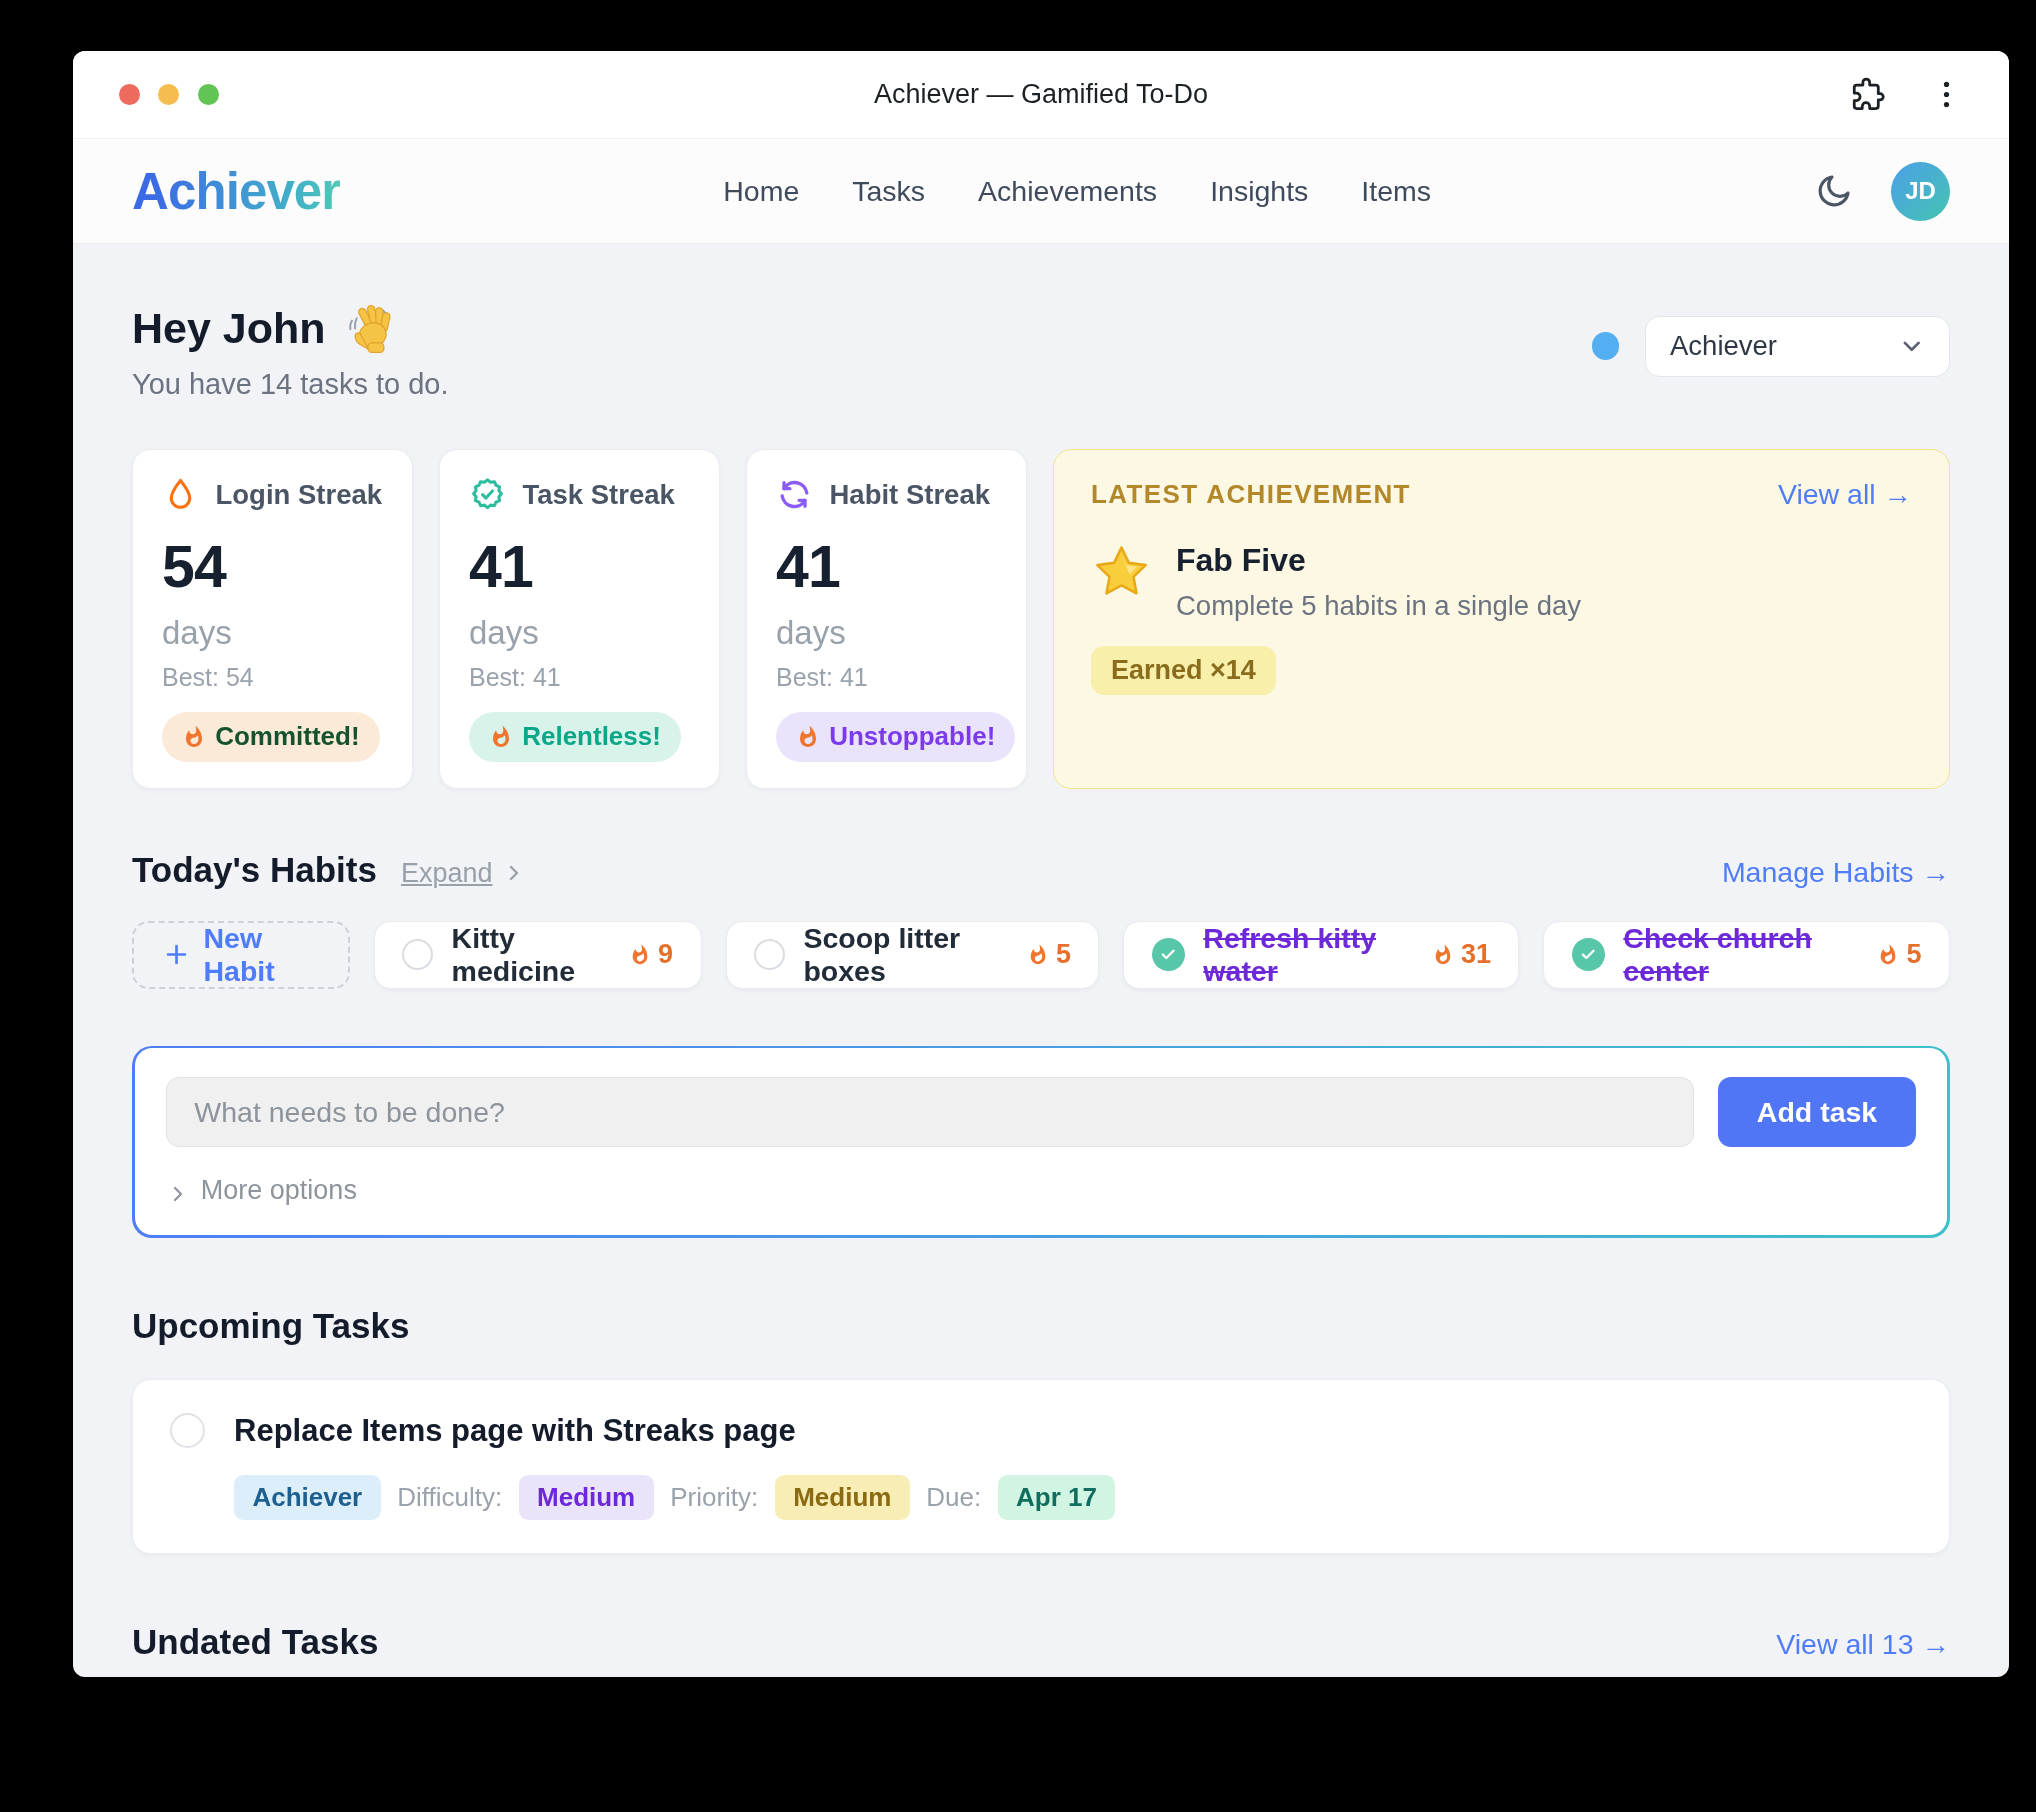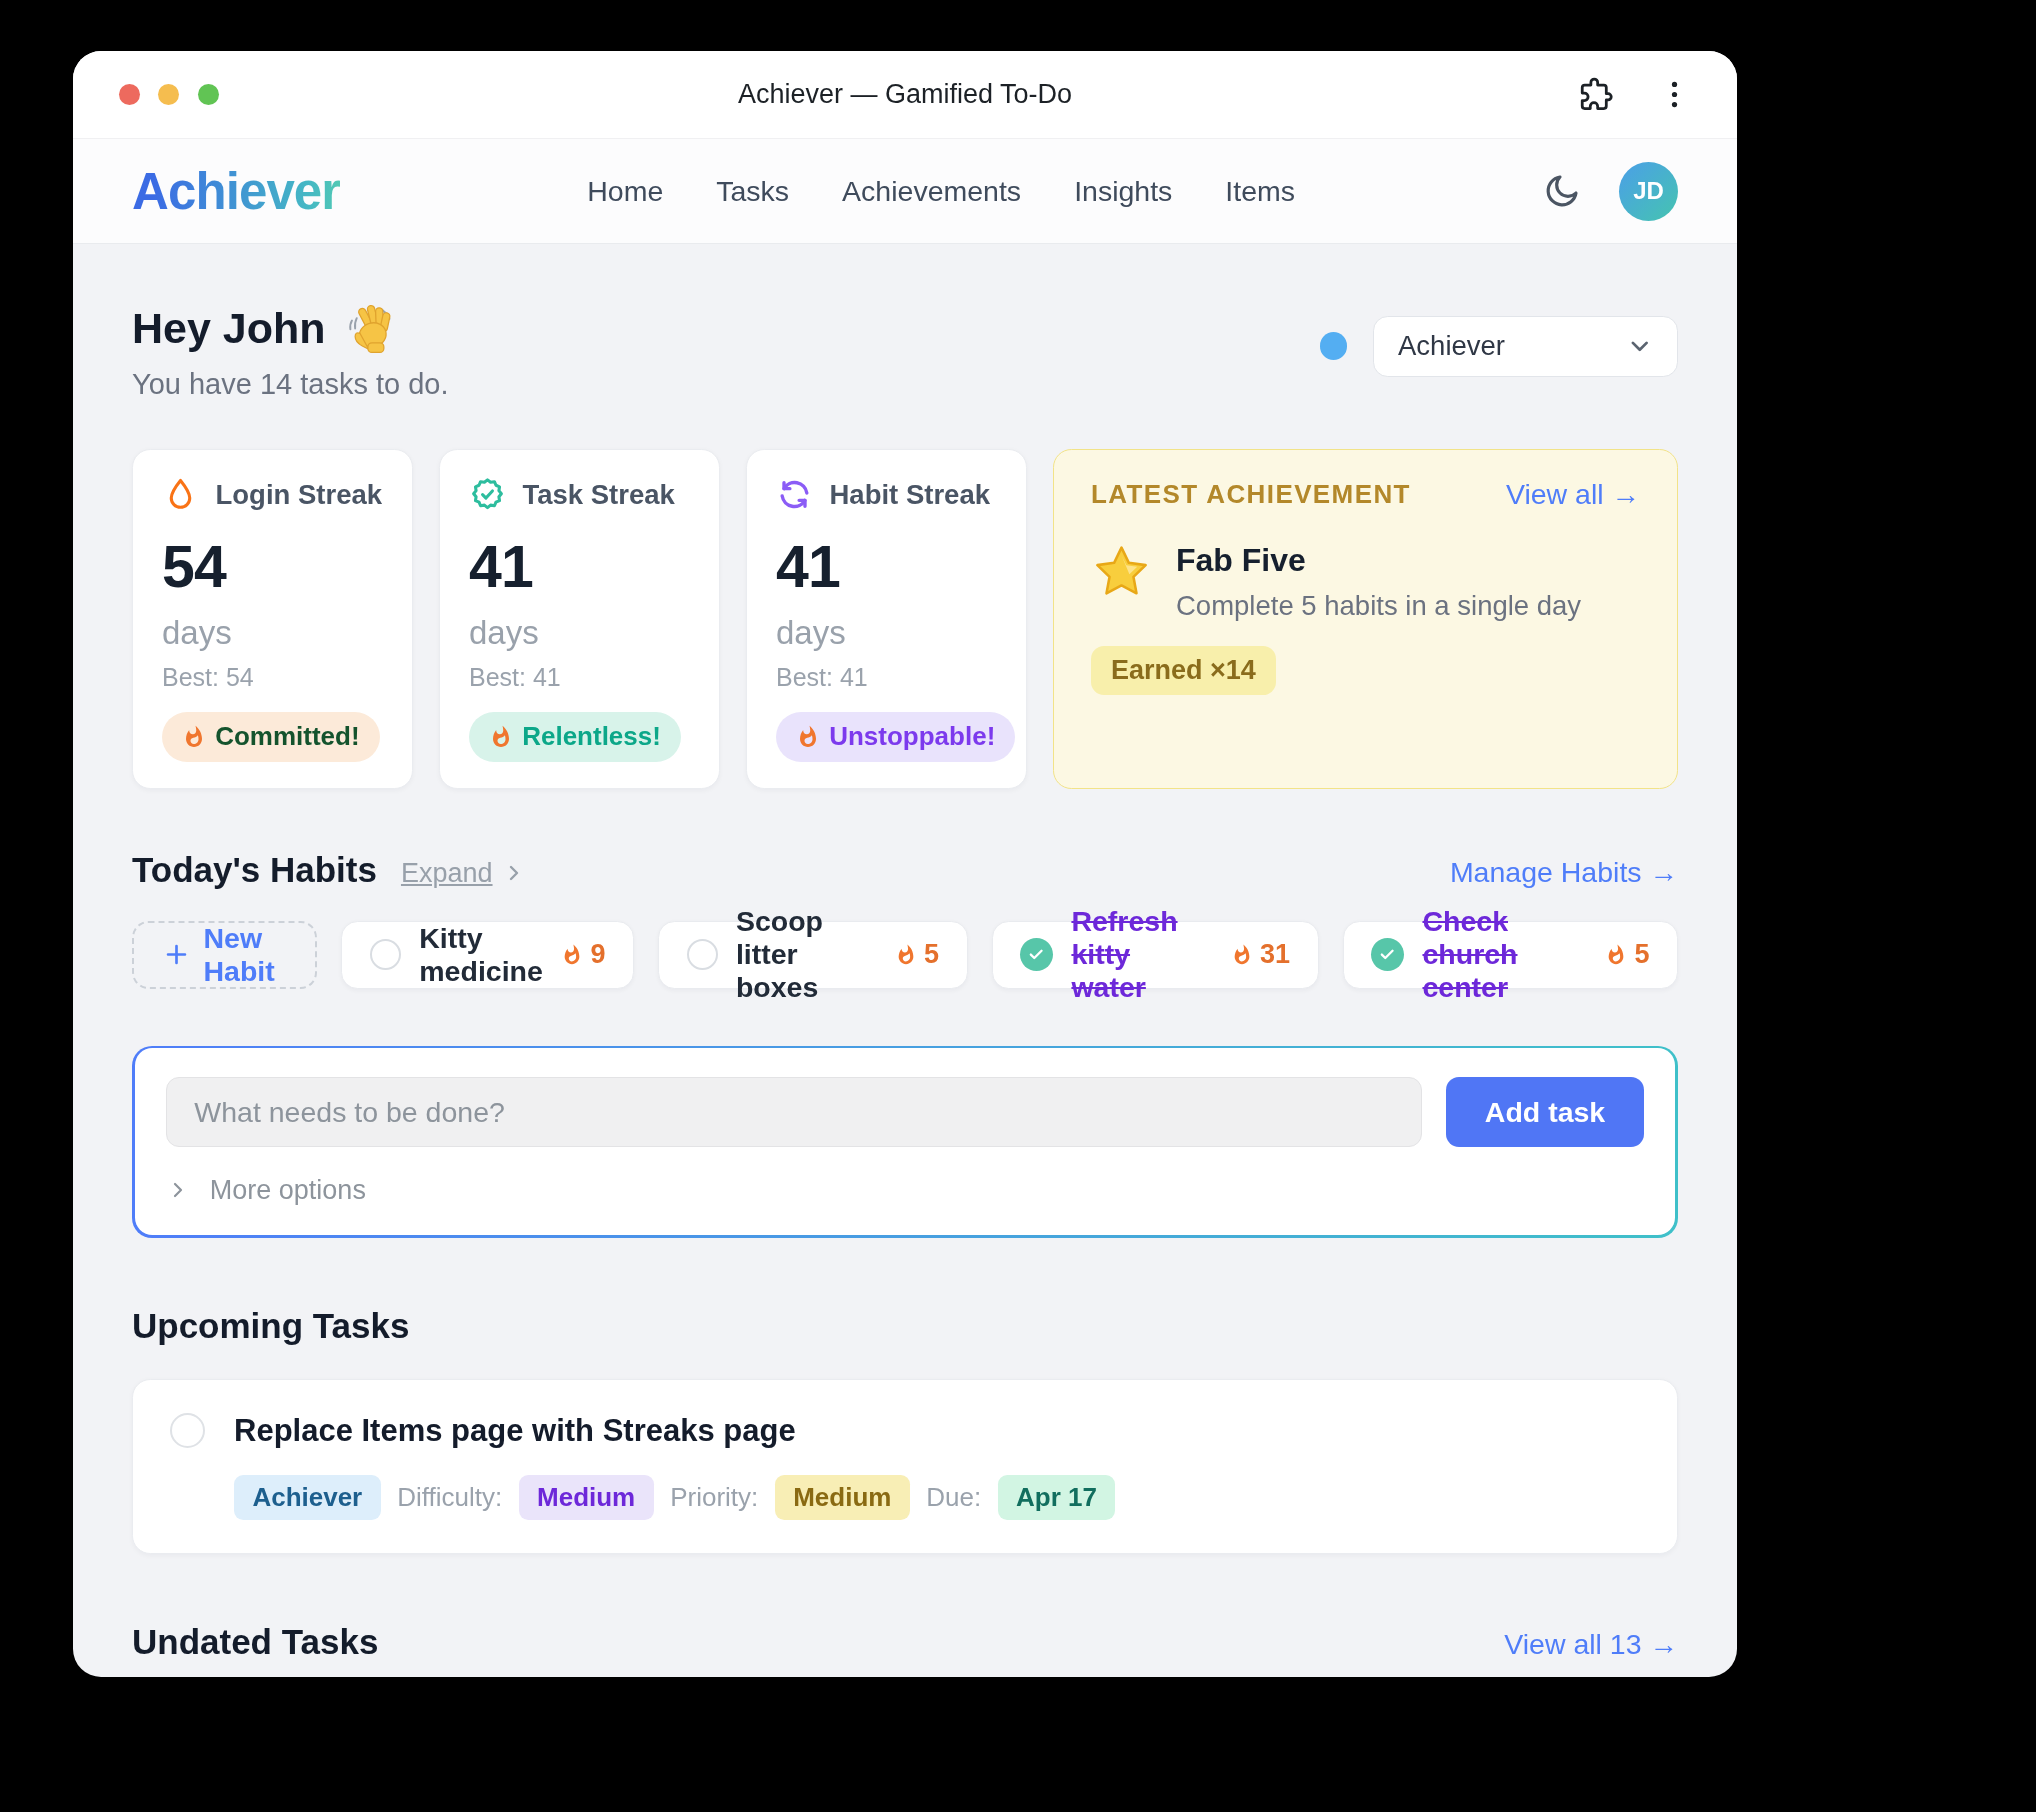--- a/index.html
+++ b/index.html
@@ -1,19 +1,19 @@
 <!DOCTYPE html>
 <html style="font-size:14.7px"><head>
 <meta charset="utf-8">
 <style>
   * { margin:0; padding:0; box-sizing:border-box; }
   html,body { width:2037px; height:1813px; background:#000; font-family:"Liberation Sans", sans-serif; }
   .window {
-    position:absolute; left:73px; top:51px; width:1664px; height:1626px;
-    background:#f2f3f6; border-radius:28px; overflow:hidden;
+    position:absolute; left:73px; top:51px; width:1936px; height:1626px;
+    background:#f2f3f6; border-radius:12px; overflow:hidden;
     display:flex; flex-direction:column;
   }
   
   .titlebar {
     height:88px; background:#ffffff; flex:0 0 auto;
     display:flex; align-items:center; position:relative; border-bottom:0.9px solid #f0f0f2;
   }
   .traffic { position:absolute; left:46px; display:flex; gap:18.4px; }
   .light { width:21px; height:21px; border-radius:50%; }
   .light.red{ background:#ed6a5e; } .light.yellow{ background:#f5bd4f; } .light.green{ background:#61c454; }
@@ -113,21 +113,21 @@
   .task-input {
     flex:1; height:70px; background:#f0f0f1; border:1.8px solid #e3e3e5; border-radius:13px;
     padding:0 27.5px; font-size:28.5px; color:#a16207; font-family:"Liberation Sans",sans-serif; outline:none;
   }
   .task-input::placeholder { color:#8d949c; }
   .add-btn {
     height:70px; margin-left:24px; padding:0 39px; border:none; border-radius:13px;
     background:#5076f5; color:#fff; font-size:28.5px; font-weight:600; cursor:pointer;
     font-family:"Liberation Sans",sans-serif;
   }
-  .more-row { display:flex; align-items:center; gap:20px; margin-top:27.5px; font-size:27px; color:#8d949c; cursor:pointer; }
+  .more-row { display:flex; align-items:flex-end; gap:11px; margin-top:27.5px; font-size:27px; color:#8d949c; cursor:pointer; }
   
   .section-head { display:flex; justify-content:space-between; align-items:baseline; margin-top:68px; }
   .task-card { margin-top:33px; padding:33px 37px; }
   .task-row { display:flex; align-items:center; gap:29px; }
   .task-circle { width:35px; height:35px; border-radius:50%; border:2.8px solid #dfe2e6; flex:0 0 auto; cursor:pointer; }
   .task-title { font-size:31px; font-weight:600; color:#141c2b; }
   .badge-row { display:flex; align-items:center; gap:16.5px; margin-top:26px; margin-left:64px; }
   .pill { border-radius:9.2px; padding:7.3px 18.4px; font-size:26px; font-weight:600; }
   .pill-project { background:#ddeefb; color:#1d5f8e; }
   .pill-diff { background:#eae4fa; color:#6d28d9; }

